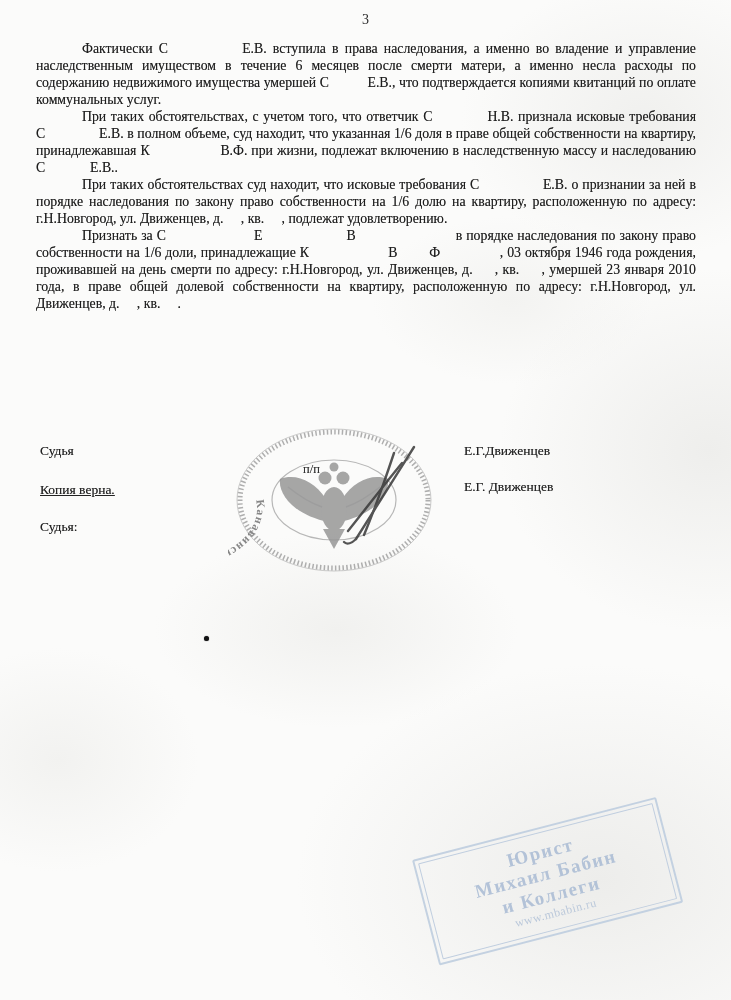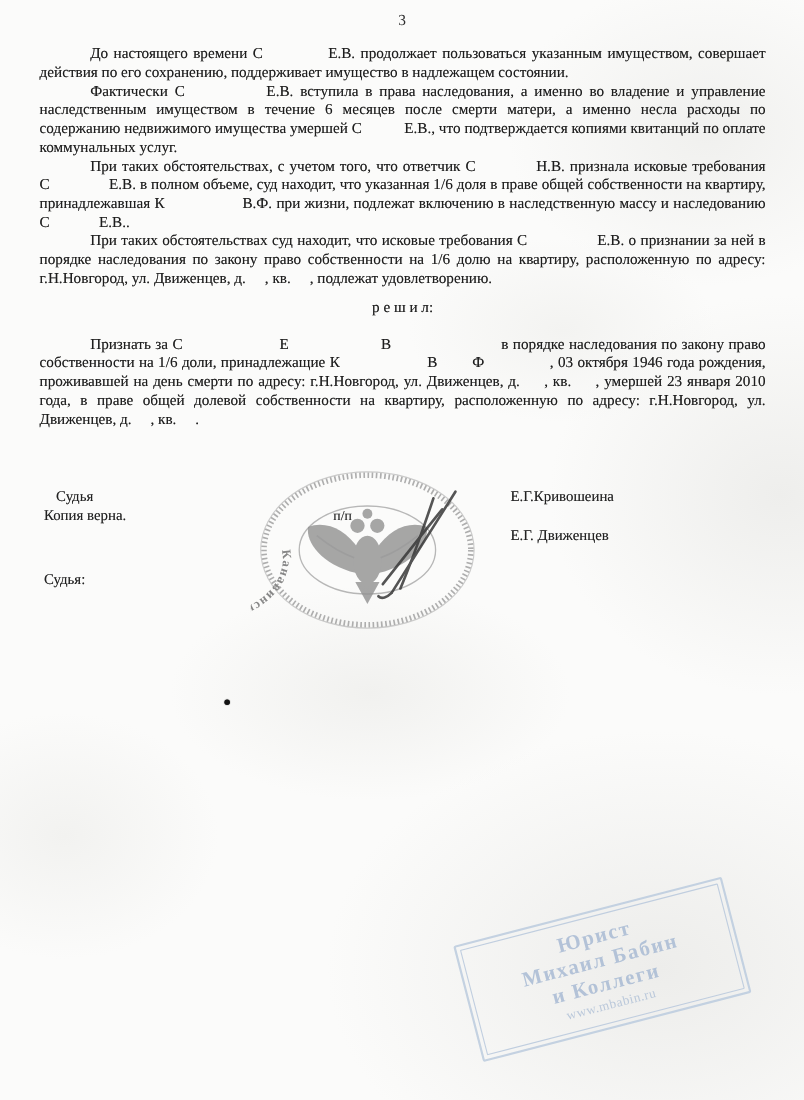--- a/index.html
+++ b/index.html
@@ -29,22 +29,22 @@
     text-align:justify;
     color:#1e1e1e;
     text-shadow:0 0 .4px rgba(30,30,30,.55);
   }
   .body-text p{margin:0;text-indent:46px;}
   .ruling-word{
     text-align:center;text-indent:0 !important;
     margin:10px 0 16px 0 !important;
   }
   .sig{position:absolute;font-size:13.5px;color:#222;text-shadow:0 0 .4px rgba(30,30,30,.5);}
-  .sig-judge1{left:51px;top:443px;}
-  .sig-copy{left:40px;top:461px;}
+  .sig-judge1{left:40px;top:443px;}
+  .sig-copy{left:40px;top:482px;text-decoration:underline;}
   .sig-judge2{left:40px;top:479px;margin-top:40px;}
   .sig-pp{left:303px;top:446px;z-index:6;font-size:12.5px;color:#333;margin-top:16px;}
   .sig-name1{left:464px;top:443px;}
   .sig-name2{left:464px;top:479px;}
   .stamp-svg{position:absolute;left:228px;top:421px;z-index:5;}
   .watermark{
     position:absolute;left:412px;top:860px;width:248px;height:105px;
     transform:rotate(-14.5deg);transform-origin:0 0;
     border:2px solid #c0cfe0;border-radius:2px;
     opacity:.92;z-index:4;
@@ -66,33 +66,31 @@
   }
 </style>
 </head>
 <body>
 
 <div class="page">
 
   <div class="pageno">3</div>
 
   <div class="body-text">
-    <p>До настоящего времени С&nbsp;&nbsp;&nbsp;&nbsp;&nbsp;&nbsp;&nbsp;&nbsp;&nbsp;&nbsp;&nbsp;&nbsp;Е.В. продолжает пользоваться указанным имуществом, совершает действия по его сохранению, поддерживает имущество в надлежащем состоянии.</p>
     <p>Фактически С&nbsp;&nbsp;&nbsp;&nbsp;&nbsp;&nbsp;&nbsp;&nbsp;&nbsp;&nbsp;&nbsp;&nbsp;Е.В. вступила в права наследования, а именно во владение и управление наследственным имуществом в течение 6 месяцев после смерти матери, а именно несла расходы по содержанию недвижимого имущества умершей С&nbsp;&nbsp;&nbsp;&nbsp;&nbsp;&nbsp;&nbsp;&nbsp;&nbsp;&nbsp;&nbsp;Е.В., что подтверждается копиями квитанций по оплате коммунальных услуг.</p>
     <p>При таких обстоятельствах, с учетом того, что ответчик С&nbsp;&nbsp;&nbsp;&nbsp;&nbsp;&nbsp;&nbsp;&nbsp;&nbsp;&nbsp;&nbsp;&nbsp;Н.В. признала исковые требования С&nbsp;&nbsp;&nbsp;&nbsp;&nbsp;&nbsp;&nbsp;&nbsp;&nbsp;&nbsp;&nbsp;&nbsp;&nbsp;&nbsp;&nbsp;Е.В. в полном объеме, суд находит, что указанная 1/6 доля в праве общей собственности на квартиру, принадлежавшая К&nbsp;&nbsp;&nbsp;&nbsp;&nbsp;&nbsp;&nbsp;&nbsp;&nbsp;&nbsp;&nbsp;&nbsp;&nbsp;&nbsp;&nbsp;&nbsp;&nbsp;&nbsp;В.Ф. при жизни, подлежат включению в наследственную массу и наследованию С&nbsp;&nbsp;&nbsp;&nbsp;&nbsp;&nbsp;&nbsp;&nbsp;&nbsp;&nbsp;&nbsp;&nbsp;&nbsp;Е.В..</p>
     <p>При таких обстоятельствах суд находит, что исковые требования С&nbsp;&nbsp;&nbsp;&nbsp;&nbsp;&nbsp;&nbsp;&nbsp;&nbsp;&nbsp;&nbsp;&nbsp;&nbsp;&nbsp;&nbsp;&nbsp;Е.В. о признании за ней в порядке наследования по закону право собственности на 1/6 долю на квартиру, расположенную по адресу: г.Н.Новгород, ул. Движенцев, д.&nbsp;&nbsp;&nbsp;&nbsp;&nbsp;, кв.&nbsp;&nbsp;&nbsp;&nbsp;&nbsp;, подлежат удовлетворению.</p>
-    <p class="ruling-word">р е ш и л:</p>
     <p>Признать за С&nbsp;&nbsp;&nbsp;&nbsp;&nbsp;&nbsp;&nbsp;&nbsp;&nbsp;&nbsp;&nbsp;&nbsp;&nbsp;&nbsp;&nbsp;&nbsp;&nbsp;&nbsp;&nbsp;&nbsp;&nbsp;&nbsp;Е&nbsp;&nbsp;&nbsp;&nbsp;&nbsp;&nbsp;&nbsp;&nbsp;&nbsp;&nbsp;&nbsp;&nbsp;&nbsp;&nbsp;&nbsp;&nbsp;&nbsp;&nbsp;&nbsp;&nbsp;&nbsp;В&nbsp;&nbsp;&nbsp;&nbsp;&nbsp;&nbsp;&nbsp;&nbsp;&nbsp;&nbsp;&nbsp;&nbsp;&nbsp;&nbsp;&nbsp;&nbsp;&nbsp;&nbsp;&nbsp;&nbsp;&nbsp;&nbsp;&nbsp;&nbsp;&nbsp;в порядке наследования по закону право собственности на 1/6 доли, принадлежащие К&nbsp;&nbsp;&nbsp;&nbsp;&nbsp;&nbsp;&nbsp;&nbsp;&nbsp;&nbsp;&nbsp;&nbsp;&nbsp;&nbsp;&nbsp;&nbsp;&nbsp;&nbsp;&nbsp;&nbsp;В&nbsp;&nbsp;&nbsp;&nbsp;&nbsp;&nbsp;&nbsp;&nbsp;Ф&nbsp;&nbsp;&nbsp;&nbsp;&nbsp;&nbsp;&nbsp;&nbsp;&nbsp;&nbsp;&nbsp;&nbsp;&nbsp;&nbsp;&nbsp;, 03 октября 1946 года рождения, проживавшей на день смерти по адресу: г.Н.Новгород, ул. Движенцев, д.&nbsp;&nbsp;&nbsp;&nbsp;&nbsp;, кв.&nbsp;&nbsp;&nbsp;&nbsp;&nbsp;, умершей 23 января 2010 года, в праве общей долевой собственности на квартиру, расположенную по адресу: г.Н.Новгород, ул. Движенцев, д.&nbsp;&nbsp;&nbsp;&nbsp;&nbsp;, кв.&nbsp;&nbsp;&nbsp;&nbsp;&nbsp;.</p>
   </div>
 
   <span class="sig sig-judge1">Судья</span>
   <span class="sig sig-copy">Копия верна.</span>
   <span class="sig sig-judge2">Судья:</span>
   <span class="sig sig-pp">п/п</span>
-  <span class="sig sig-name1">Е.Г.Кривошеина</span>
+  <span class="sig sig-name1">Е.Г.Движенцев</span>
   <span class="sig sig-name2">Е.Г. Движенцев</span>
 
   <svg class="stamp-svg" width="212" height="160" viewBox="0 0 212 160">
     <defs>
       <path id="ringpath" d="M 28,79 A 78,53 0 1 1 27.9,78.6" fill="none"></path>
       <filter id="fuzz">
           <feGaussianBlur stdDeviation="0.55"></feGaussianBlur>
         </filter>
       <filter id="fuzz2">
           <feGaussianBlur stdDeviation="0.3"></feGaussianBlur>

